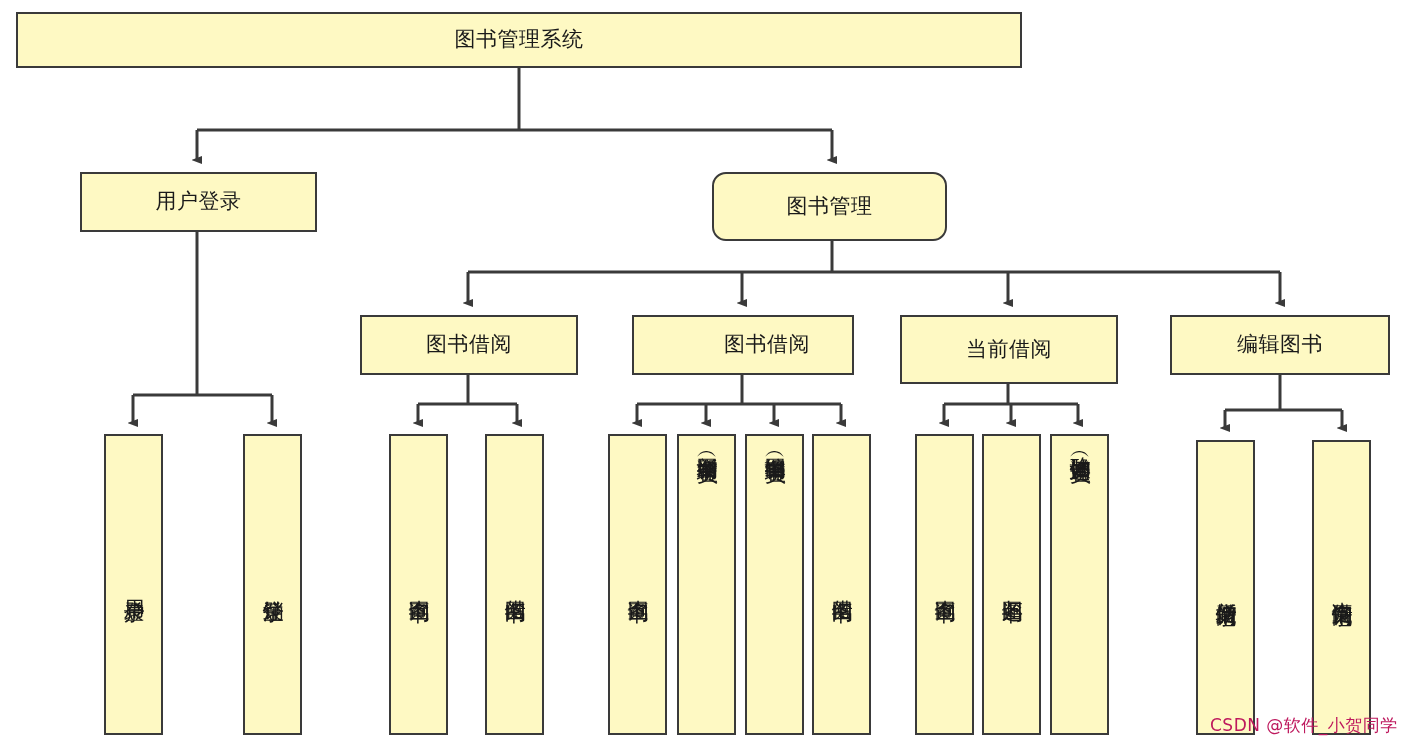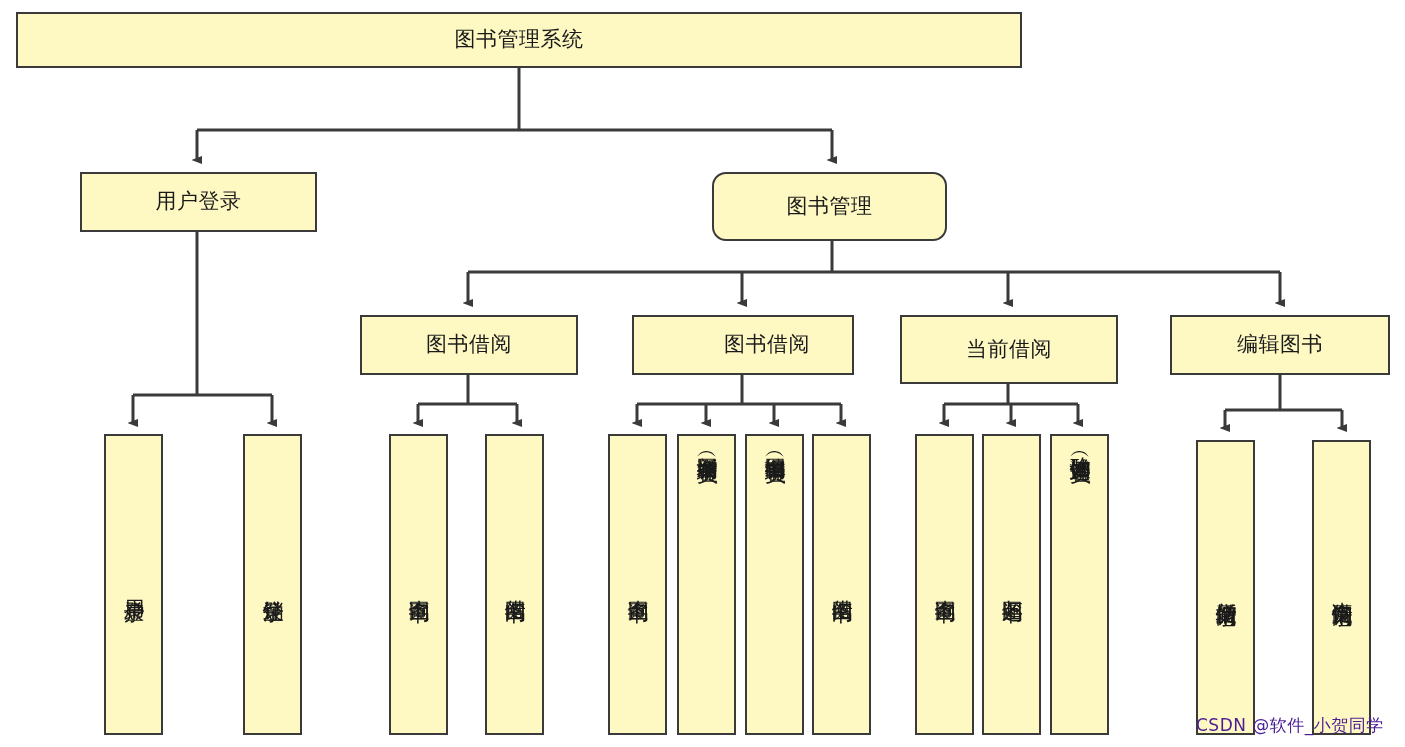--- a/index.html
+++ b/index.html
@@ -54,24 +54,25 @@
     line-height: 1.22;
     letter-spacing: 1px;
     max-height: 100%;
   }
   .node.vert.toptext {
     align-items: flex-start;
     padding-top: 4px;
   }
   .watermark {
     position: absolute;
-    color: #4c1d95;
+    color: #be185d;
     font-size: 17px;
     white-space: nowrap;
     letter-spacing: 0.5px;
+    margin-left: 14px;
   }
 </style>
 </head>
 <body>
 
 <div id="canvas">
 
   <svg class="edges" viewBox="0 0 1405 747">
     <defs>
       <marker id="arrow" markerWidth="10" markerHeight="10" refX="4" refY="5" orient="auto" markerUnits="userSpaceOnUse">

